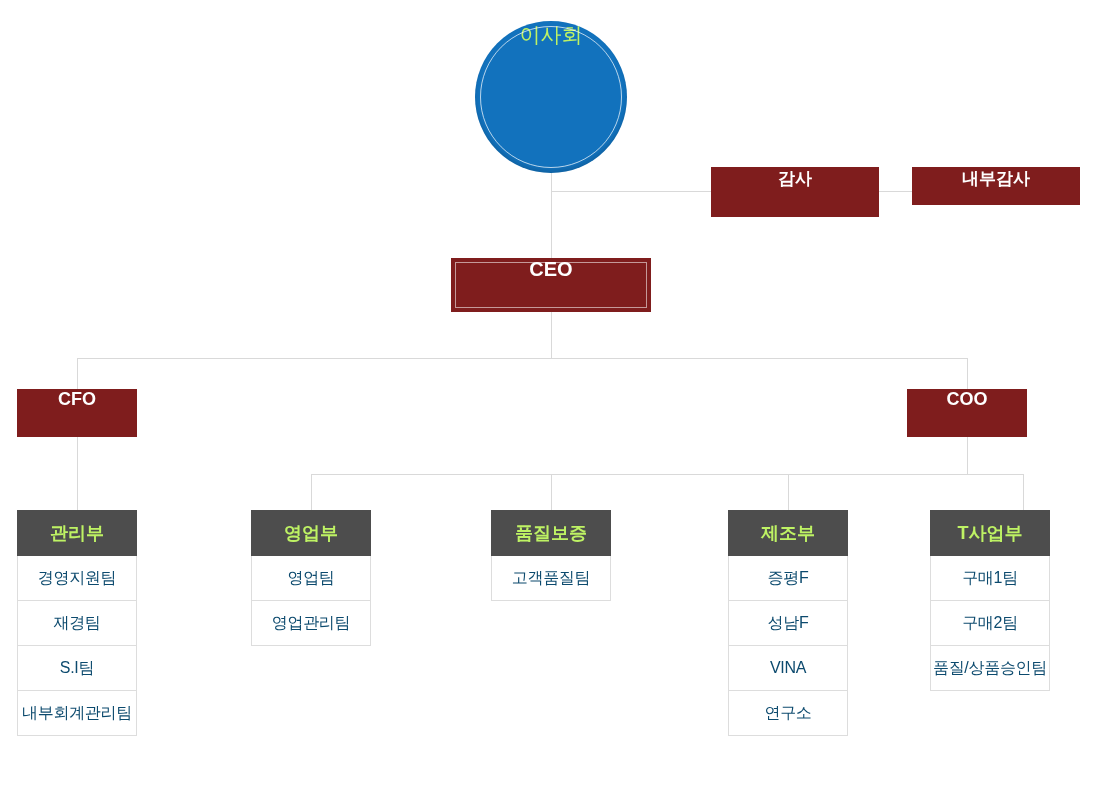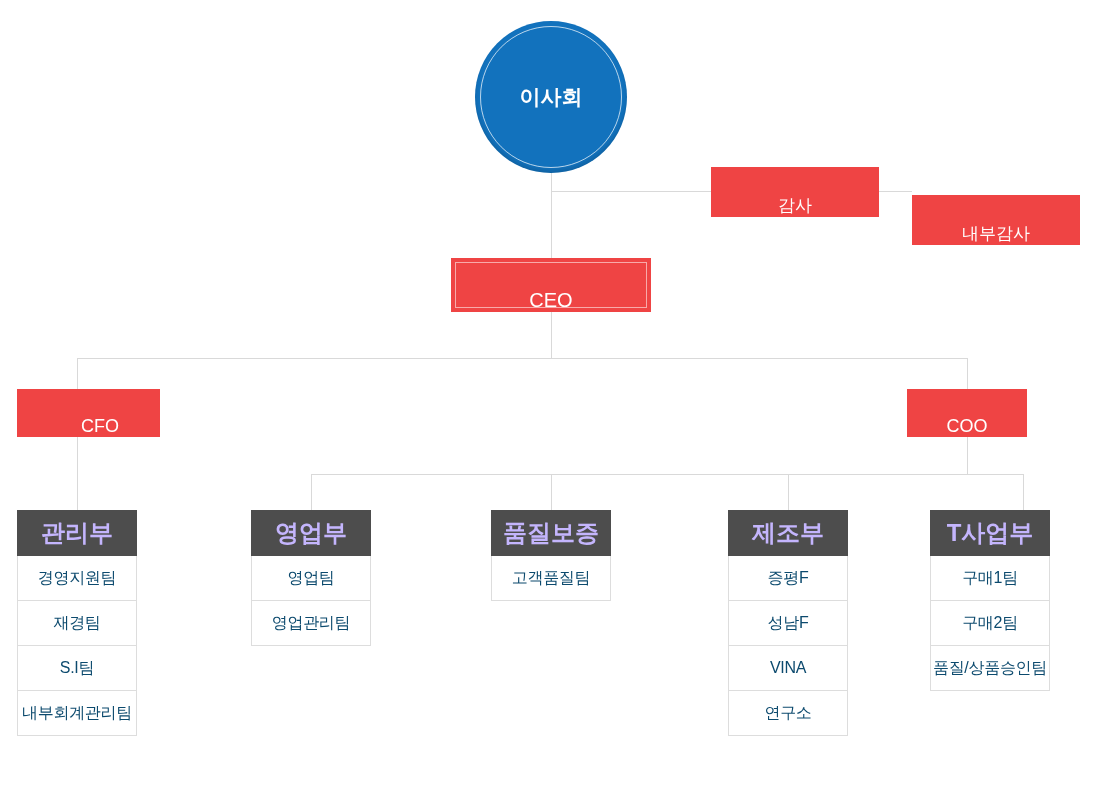--- a/index.html
+++ b/index.html
@@ -13,58 +13,58 @@
   }
   .line { position: absolute; background: #d9d9d9; }
 
   
   .board-circle {
     position: absolute;
     left: 475px; top: 21px;
     width: 152px; height: 152px;
     background: #1272bd;
     border-radius: 50%;
-    display: flex; align-items: center; justify-content: center;
-    color: #ffffff; font-size: 21px; font-weight: bold;
+    display: flex; justify-content: center;
+    color: #bef264; font-size: 21px; font-weight: normal;
     box-shadow: inset 0 -3px 4px rgba(0,0,0,0.14);
   }
   .board-circle::after {
     content: ""; position: absolute; inset: 5px;
     border: 1px solid rgba(255,255,255,0.7);
     border-radius: 50%;
     pointer-events: none;
   }
 
   
   .dark-box {
     position: absolute;
-    background: #ef4444;
+    background: #7f1d1d;
     color: #ffffff;
-    display: flex; align-items: flex-end; justify-content: center;
-    font-weight: normal;
+    display: flex; align-items: flex-start; justify-content: center;
+    font-weight: bold;
   }
   .audit-box      { left: 711px; top: 167px; width: 168px; height: 50px; font-size: 17px; }
-  .in-audit-box   { left: 912px; top: 167px; width: 168px; height: 50px; font-size: 17px; margin-top: 28px; }
+  .in-audit-box   { left: 912px; top: 167px; width: 168px; height: 38px; font-size: 17px; }
   .ceo-box        { left: 451px; top: 258px; width: 200px; height: 54px; font-size: 20px; }
   .ceo-box::after {
     content: ""; position: absolute; inset: 4px;
     border: 1px solid rgba(255,255,255,0.55);
     pointer-events: none;
   }
-  .cfo-box { left: 17px;  top: 389px; width: 120px; height: 48px; font-size: 18px; padding-left: 23px; }
+  .cfo-box { left: 17px;  top: 389px; width: 120px; height: 48px; font-size: 18px; }
   .coo-box { left: 907px; top: 389px; width: 120px; height: 48px; font-size: 18px; }
 
   
   .dept-col { position: absolute; top: 510px; width: 120px; }
   .dept-col .hd {
     height: 46px;
     background: #4d4d4d;
-    color: #c4b5fd;
+    color: #bef264;
     display: flex; align-items: center; justify-content: center;
-    font-size: 24px; font-weight: bold;
+    font-size: 18px; font-weight: bold;
   }
   .dept-col .cell {
     height: 44px;
     background: #ffffff;
     border: 1px solid #dddddd;
     border-top: none;
     display: flex; align-items: center; justify-content: center;
     font-size: 16px;
     color: #0c4a6e;
     letter-spacing: -0.3px;

